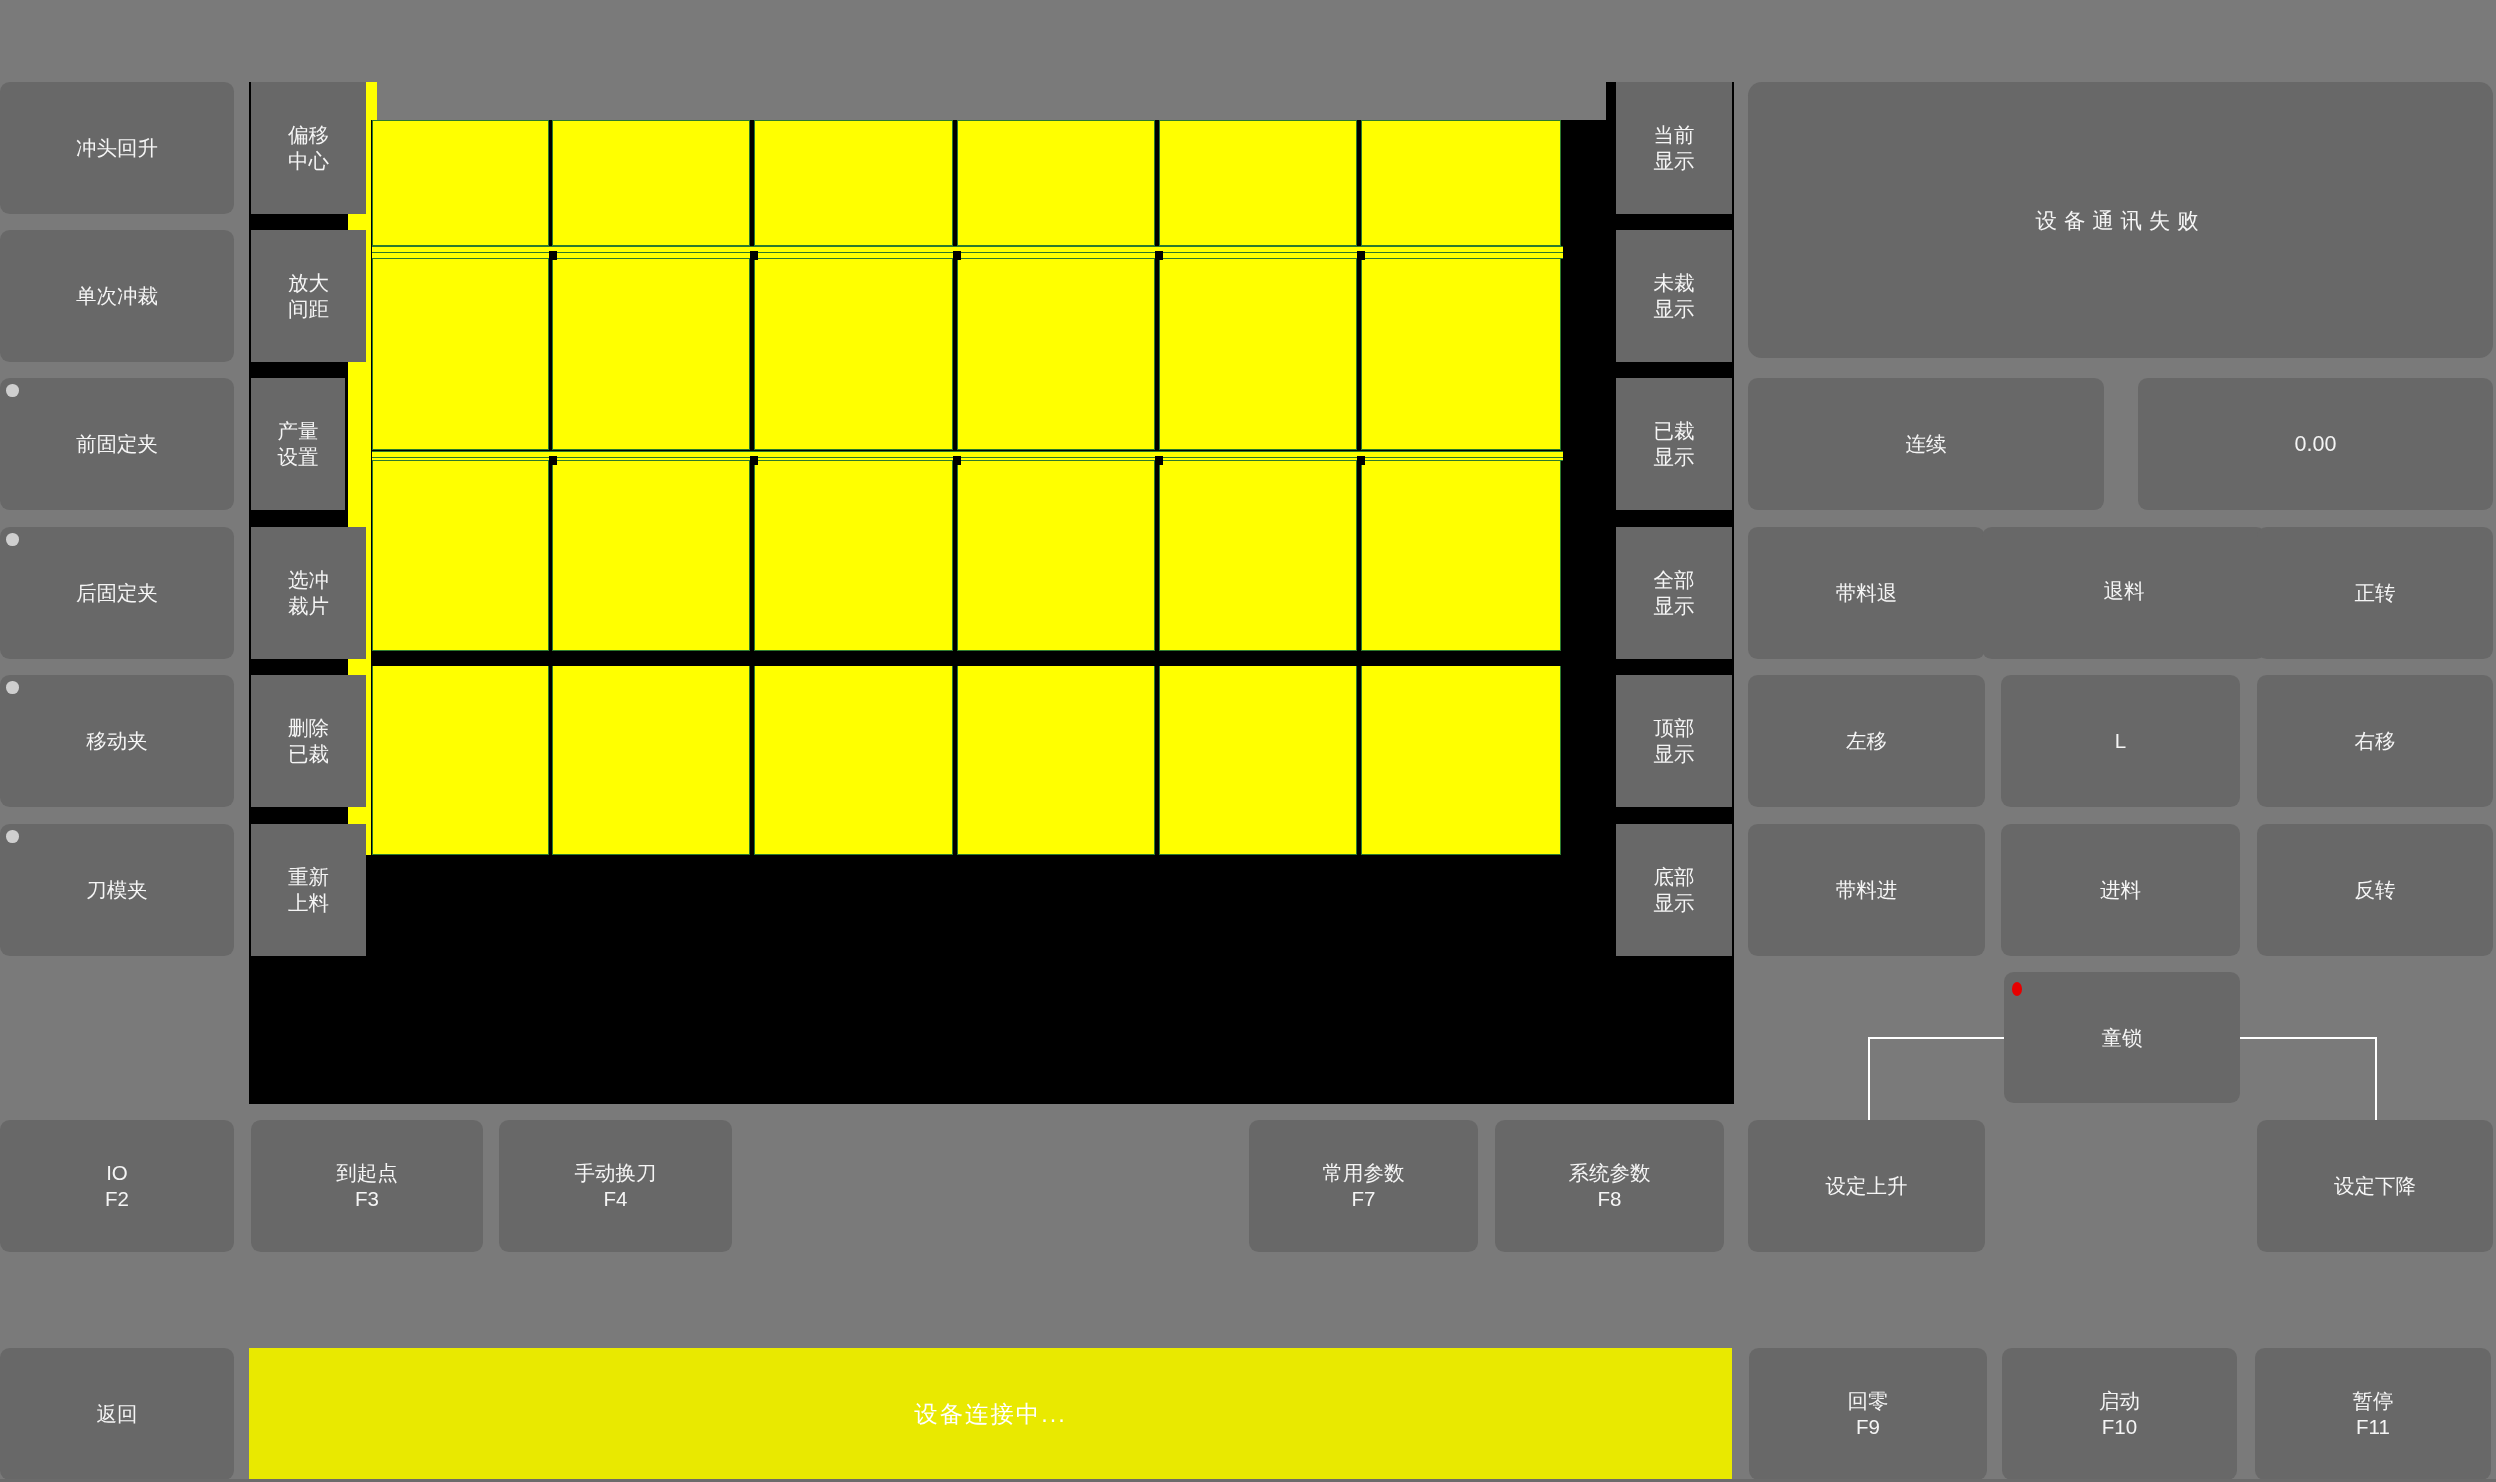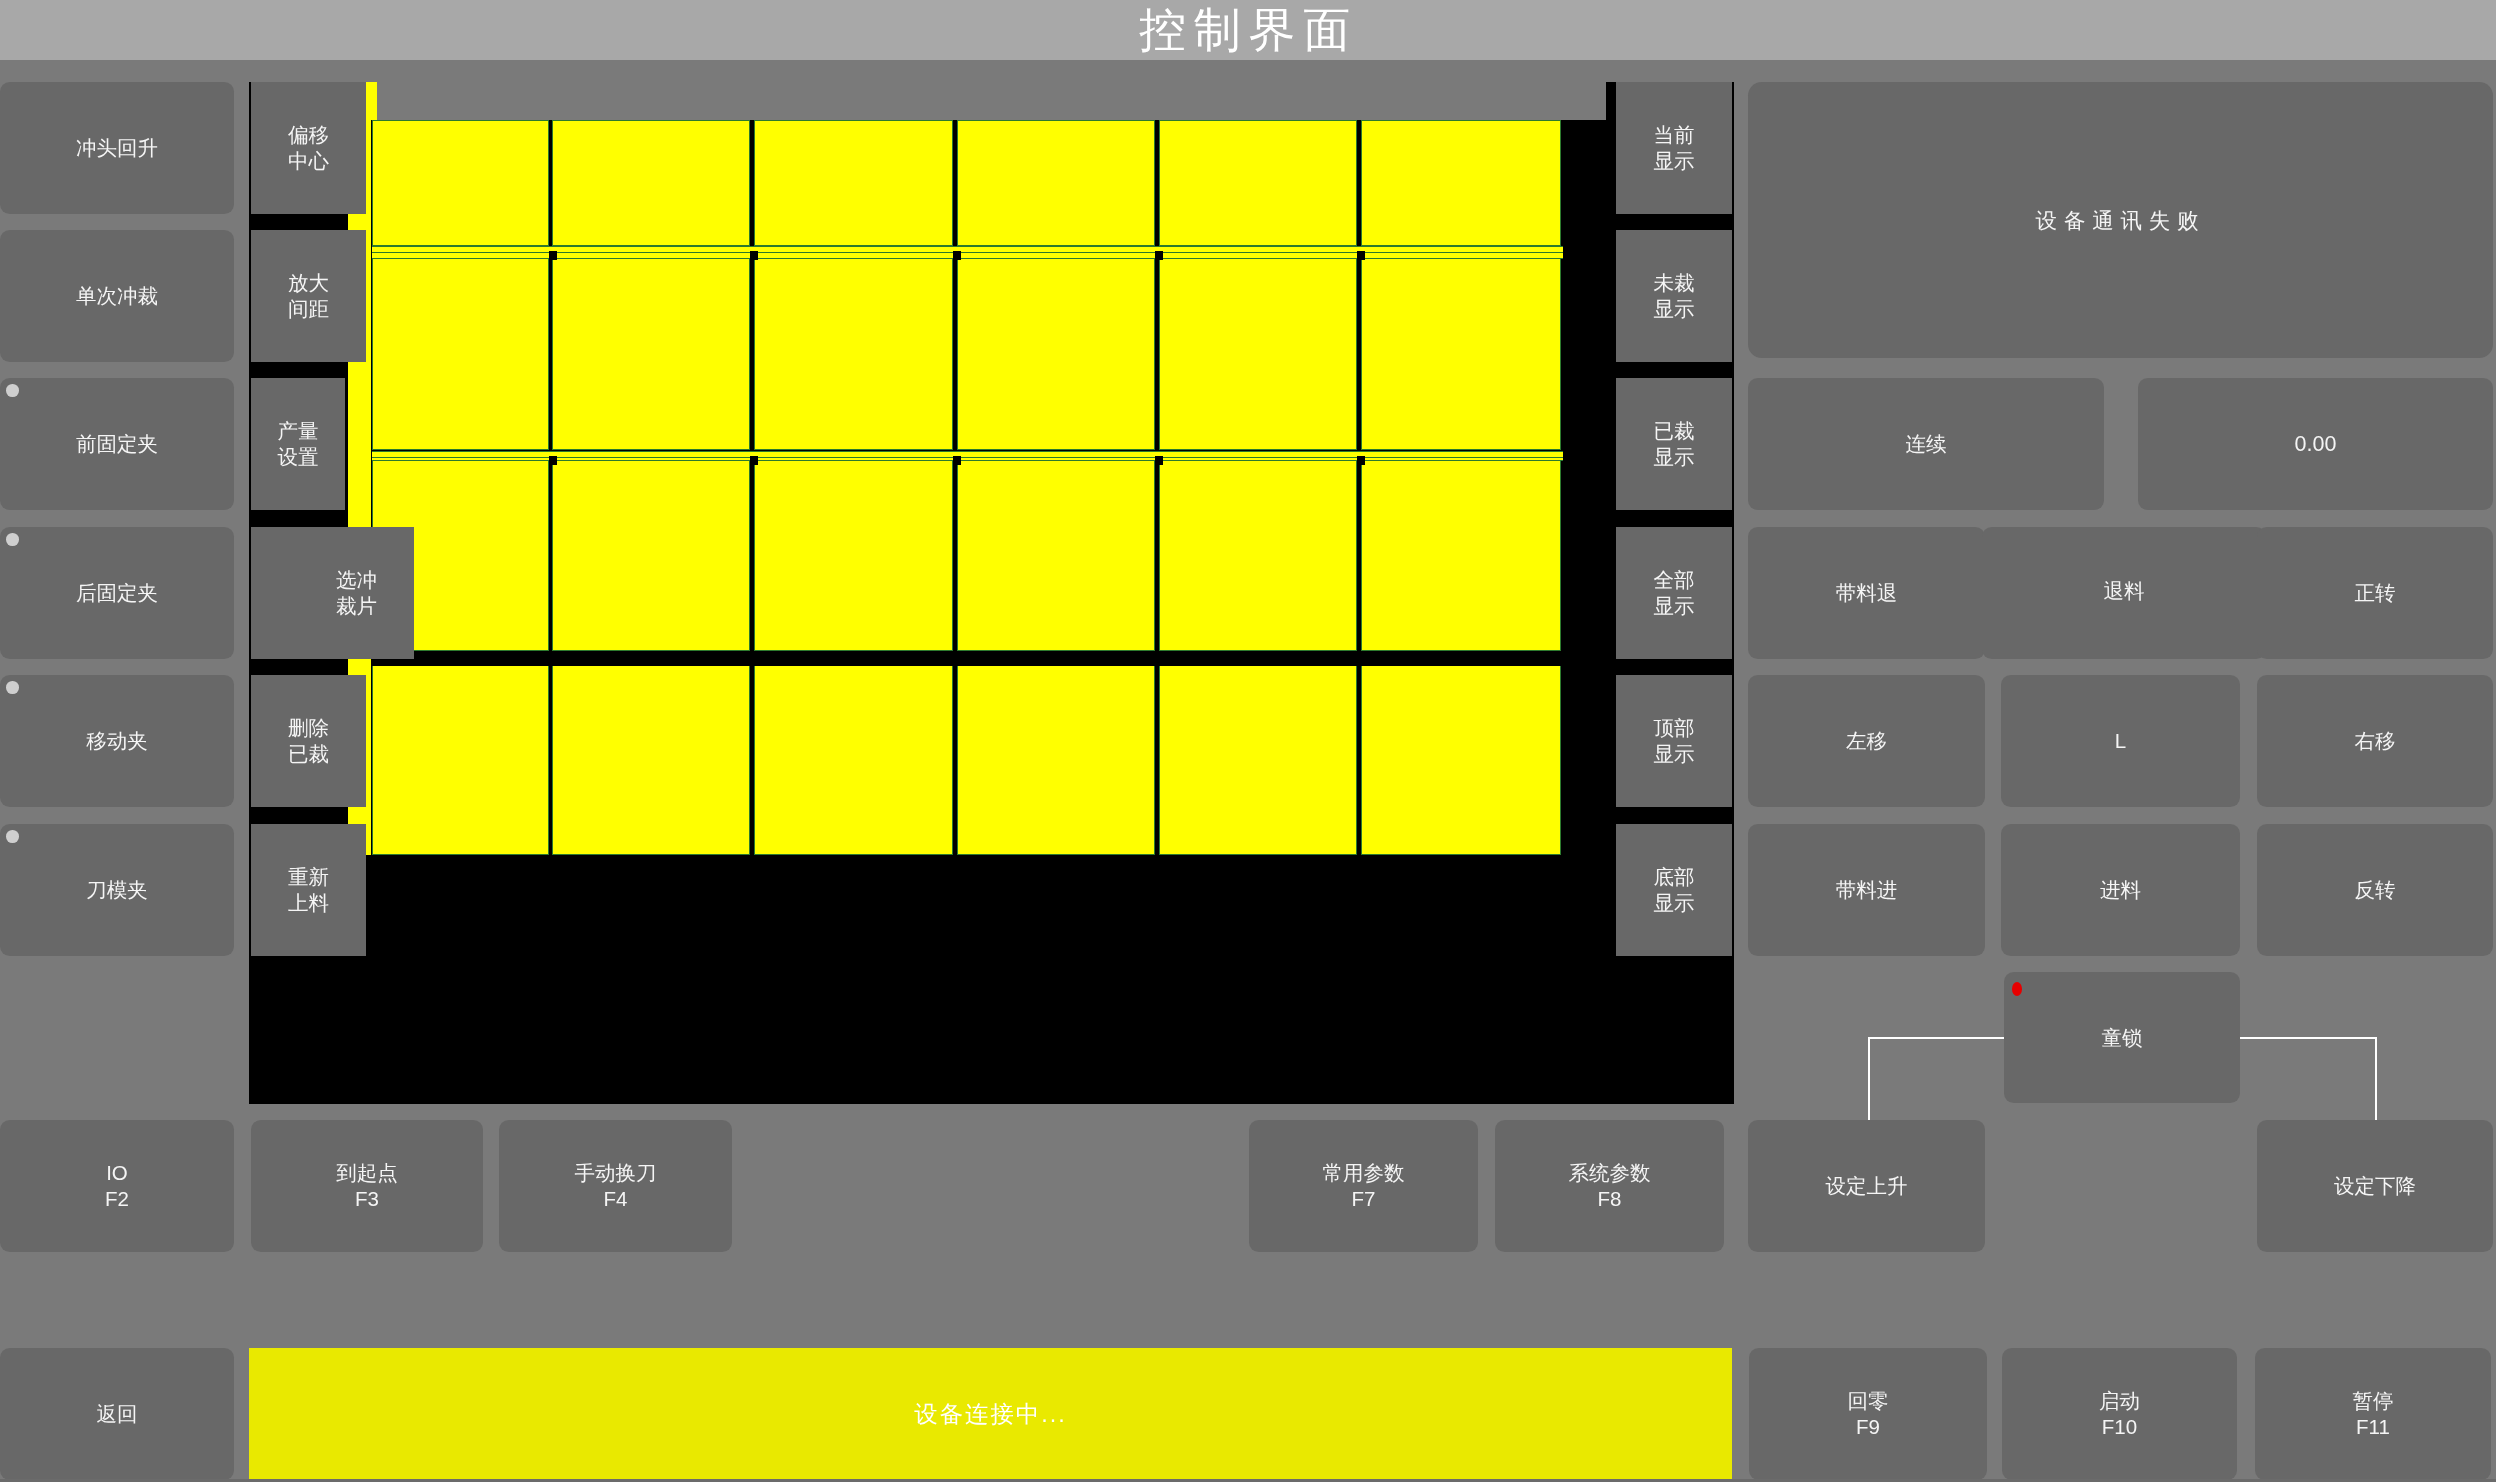--- a/index.html
+++ b/index.html
@@ -46,23 +46,20 @@
   #status-bar{position:absolute;left:249px;top:1348px;width:1483px;height:132px;background:#e9e900;
               display:flex;align-items:center;justify-content:center;}
   #status-bar span{color:#ffffff;font-size:23.4px;letter-spacing:2px;}
   #bottom-strip{position:absolute;left:0;top:1479px;width:2497px;height:2.9px;background:#6b6b6b;}
 </style>
 </head>
 <body>
 
 <div id="app">
 
-  <div id="titlebar">
-    <span>控制界面</span>
-  </div>
 
   <div id="left-col">
       <div class="btn round" style="left: 0px; top: 82px; width: 234px; height: 132px;">
         <span>冲头回升</span>
       </div>
       <div class="btn round" style="left: 0px; top: 230px; width: 234px; height: 132px;">
         <span>单次冲裁</span>
       </div>
       <div class="btn round" style="left: 0px; top: 378px; width: 234px; height: 132px;">
         <div class="ind"></div>
@@ -137,21 +134,21 @@
         <span>中心</span>
       </div>
       <div class="btn" style="left: 251px; top: 230px; width: 115px; height: 132px;">
         <span>放大</span>
         <span>间距</span>
       </div>
       <div class="btn" style="left: 251px; top: 378px; width: 94px; height: 132px;">
         <span>产量</span>
         <span>设置</span>
       </div>
-      <div class="btn" style="left: 251px; top: 527px; width: 115px; height: 132px; padding-left: 48px;">
+      <div class="btn" style="left: 251px; top: 527px; width: 115px; height: 132px;">
         <span>选冲</span>
         <span>裁片</span>
       </div>
       <div class="btn" style="left: 251px; top: 675px; width: 115px; height: 132px;">
         <span>删除</span>
         <span>已裁</span>
       </div>
       <div class="btn" style="left: 251px; top: 824px; width: 115px; height: 132px;">
         <span>重新</span>
         <span>上料</span>

